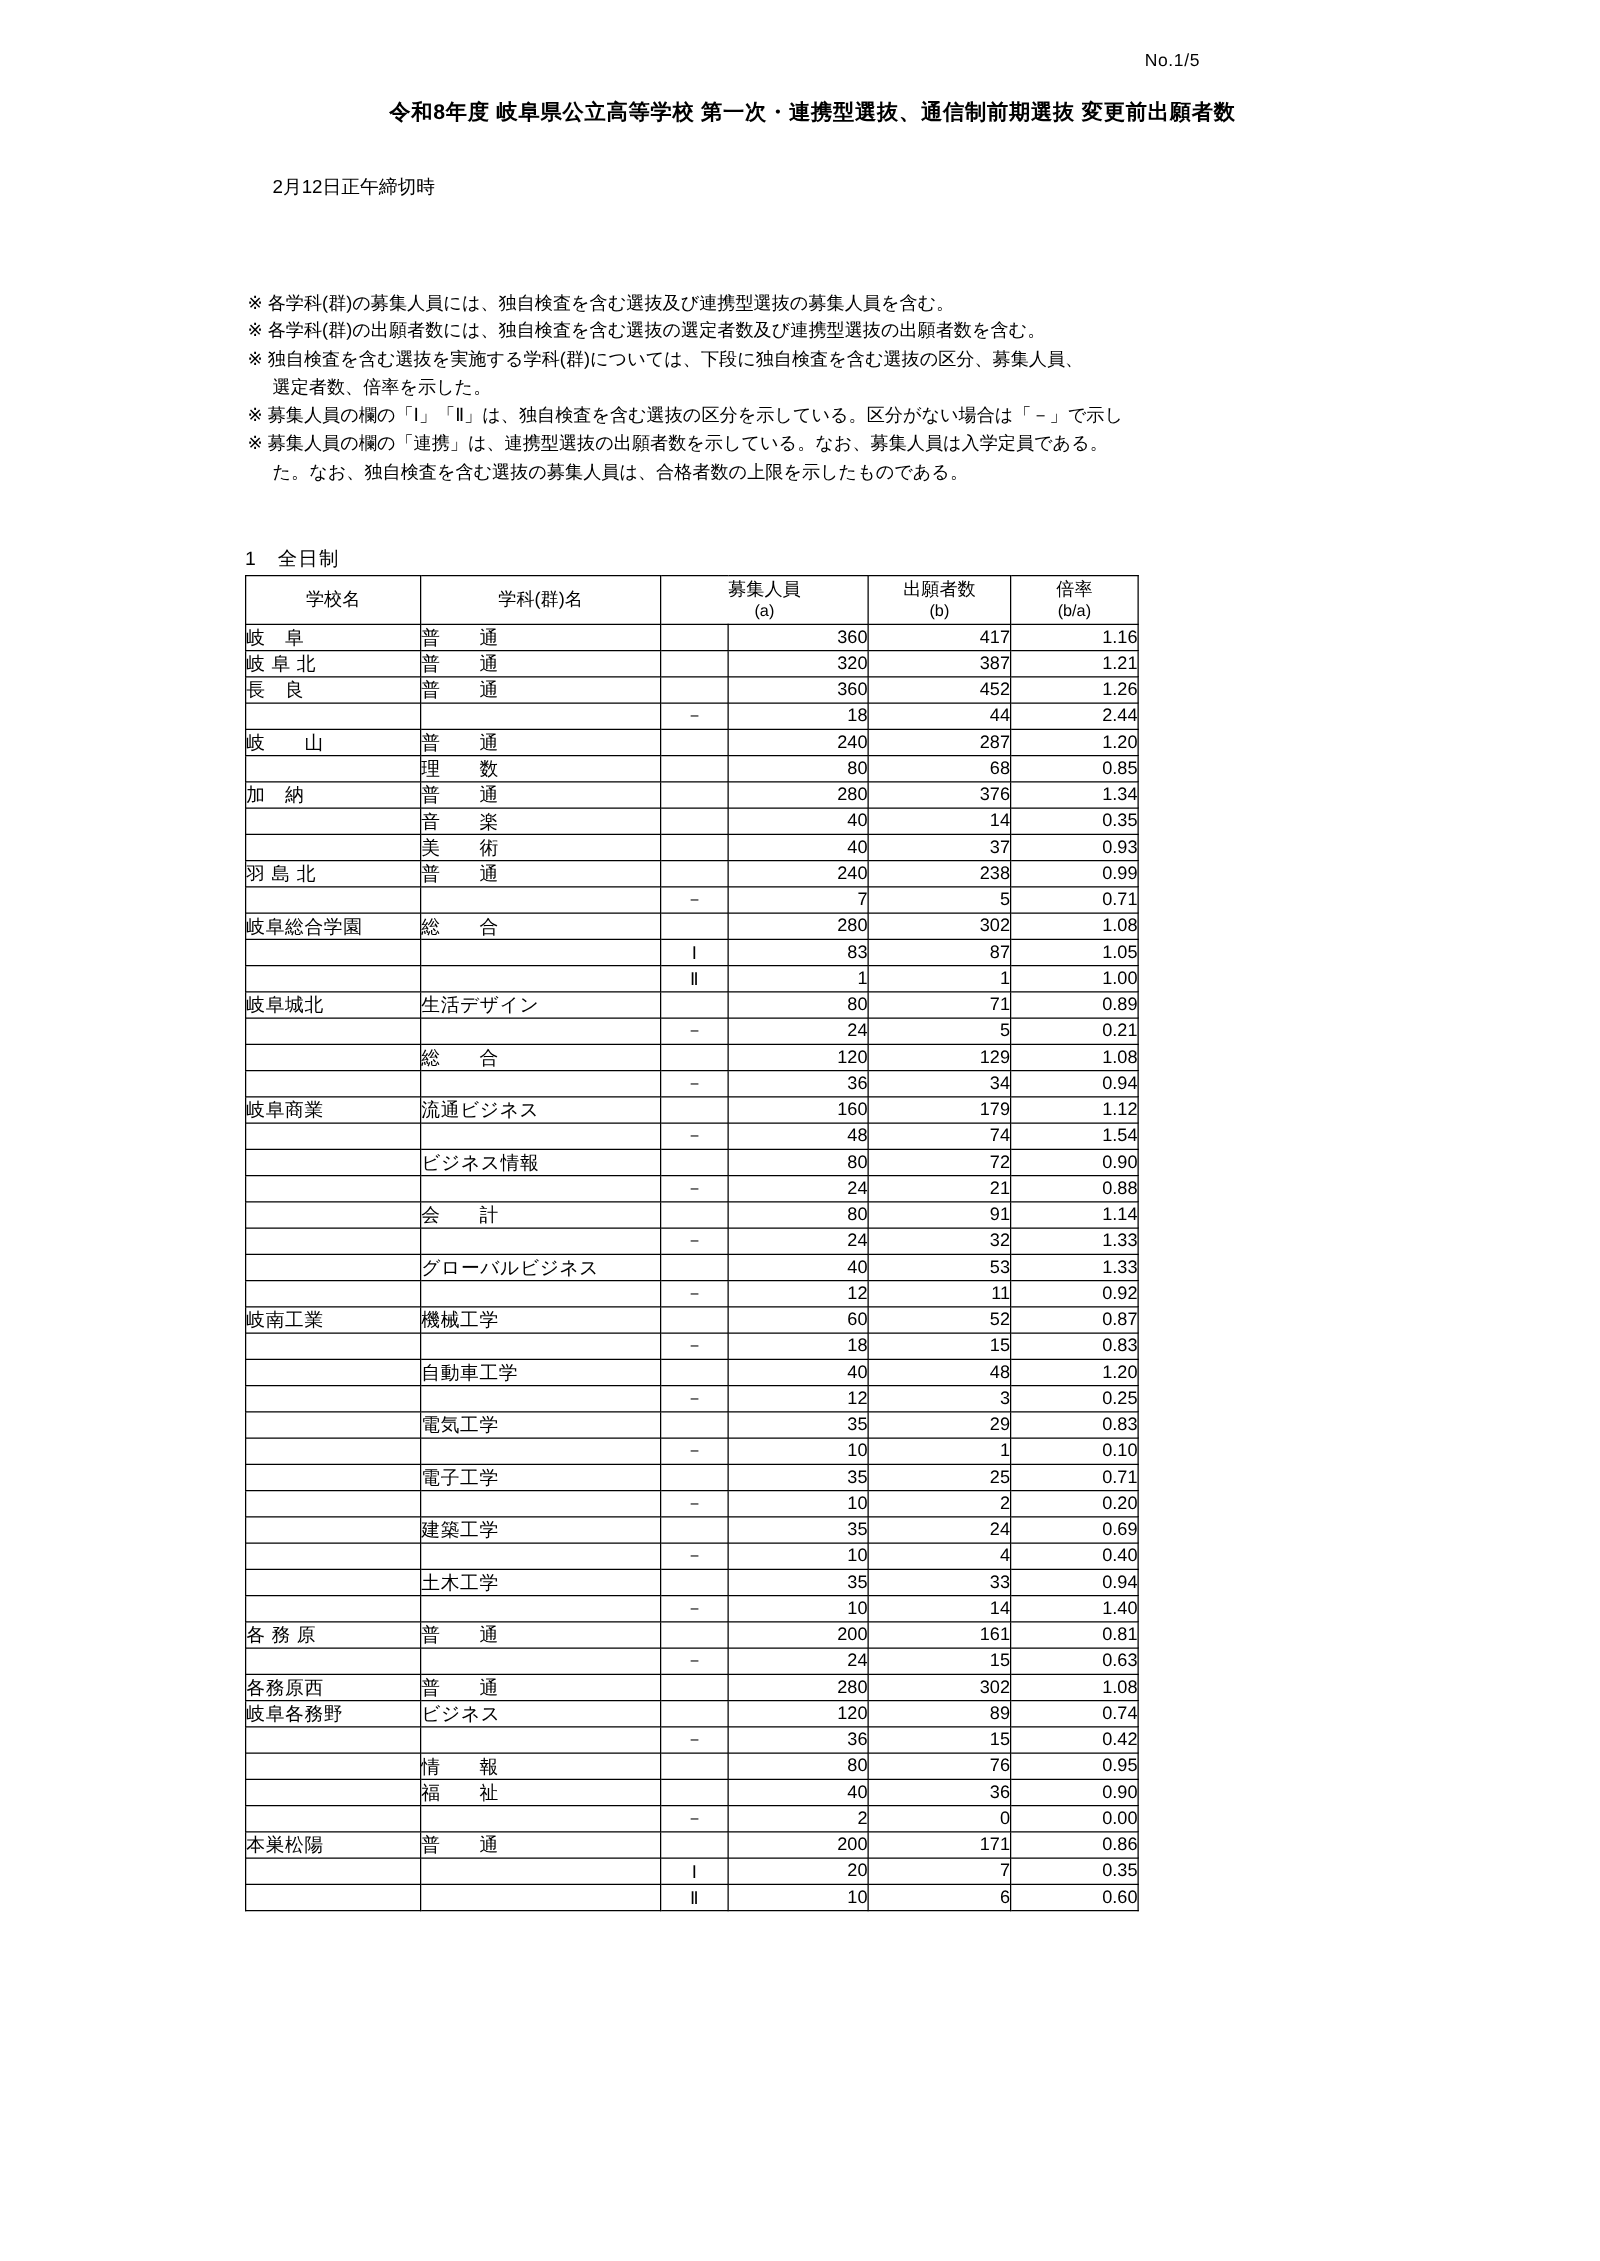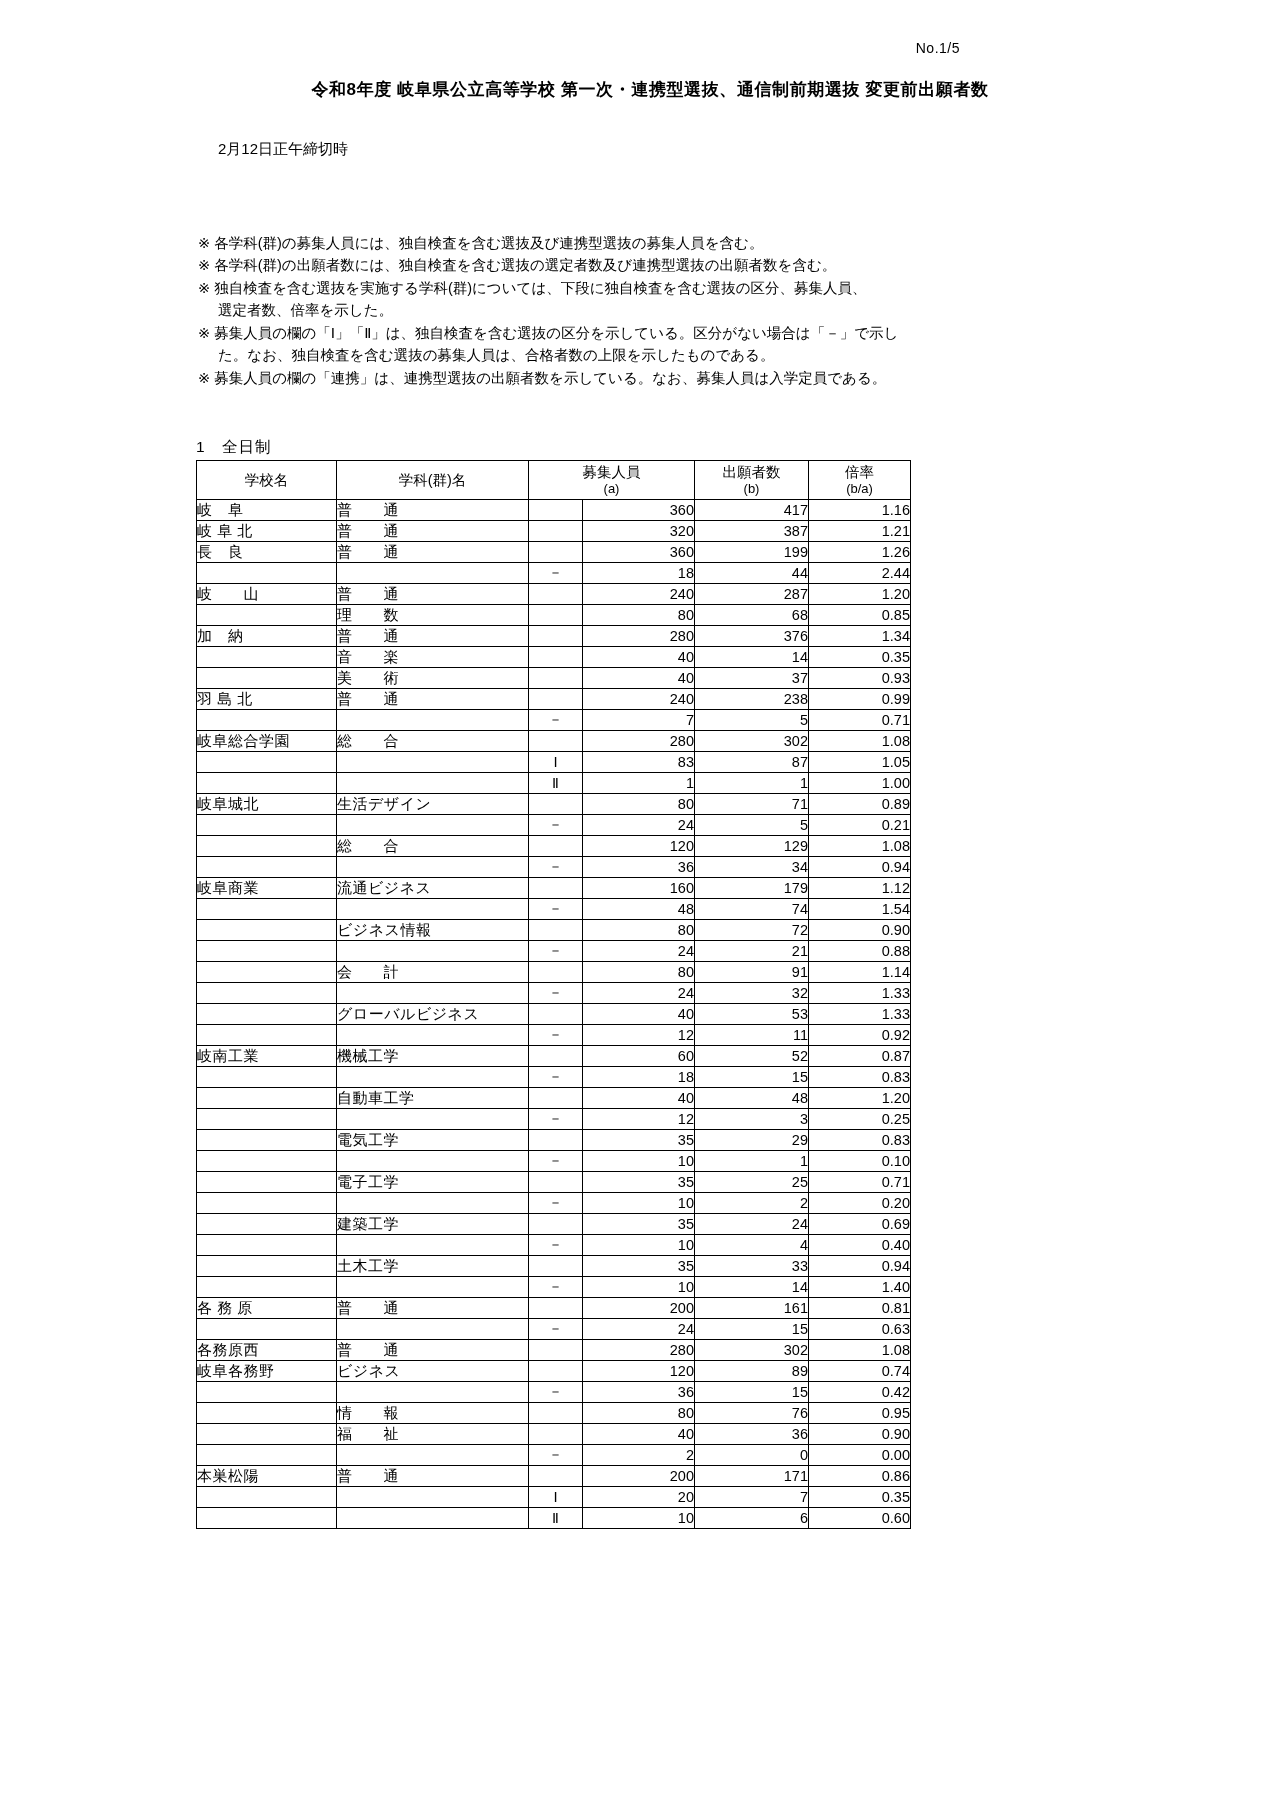--- a/index.html
+++ b/index.html
@@ -144,22 +144,22 @@
   <div class="doc-title">令和8年度 岐阜県公立高等学校 第一次・連携型選抜、通信制前期選抜 変更前出願者数</div>
 
   <div class="deadline">2月12日正午締切時</div>
 
   <div class="notes">
     <span class="note">※ 各学科(群)の募集人員には、独自検査を含む選抜及び連携型選抜の募集人員を含む。</span>
     <span class="note">※ 各学科(群)の出願者数には、独自検査を含む選抜の選定者数及び連携型選抜の出願者数を含む。</span>
     <span class="note">※ 独自検査を含む選抜を実施する学科(群)については、下段に独自検査を含む選抜の区分、募集人員、</span>
     <span class="note indent">選定者数、倍率を示した。</span>
     <span class="note">※ 募集人員の欄の「Ⅰ」「Ⅱ」は、独自検査を含む選抜の区分を示している。区分がない場合は「－」で示し</span>
+    <span class="note">※ 募集人員の欄の「連携」は、連携型選抜の出願者数を示している。なお、募集人員は入学定員である。</span>
     <span class="note indent">た。なお、独自検査を含む選抜の募集人員は、合格者数の上限を示したものである。</span>
-    <span class="note">※ 募集人員の欄の「連携」は、連携型選抜の出願者数を示している。なお、募集人員は入学定員である。</span>
   </div>
 
   <div class="section-label">1　全日制</div>
 
   <table class="main">
     <colgroup>
       <col class="c-school">
         <col class="c-dept">
         <col class="c-cat">
         <col class="c-quota">
@@ -199,21 +199,21 @@
           <td class="cat"></td>
           <td class="num quota">320</td>
           <td class="num">387</td>
           <td class="num">1.21</td>
         </tr>
         <tr>
           <td class="school top">長　良</td>
           <td class="dept">普　　通</td>
           <td class="cat"></td>
           <td class="num quota">360</td>
-          <td class="num">199</td>
+          <td class="num">452</td>
           <td class="num">1.26</td>
         </tr>
         <tr class="row-sub">
           <td class="school"></td>
           <td class="dept sub" style="border-top: 1px dotted rgb(0, 0, 0); border-bottom: 1px solid rgb(0, 0, 0);"></td>
           <td class="cat">－</td>
           <td class="num quota">18</td>
           <td class="num">44</td>
           <td class="num">2.44</td>
         </tr>

